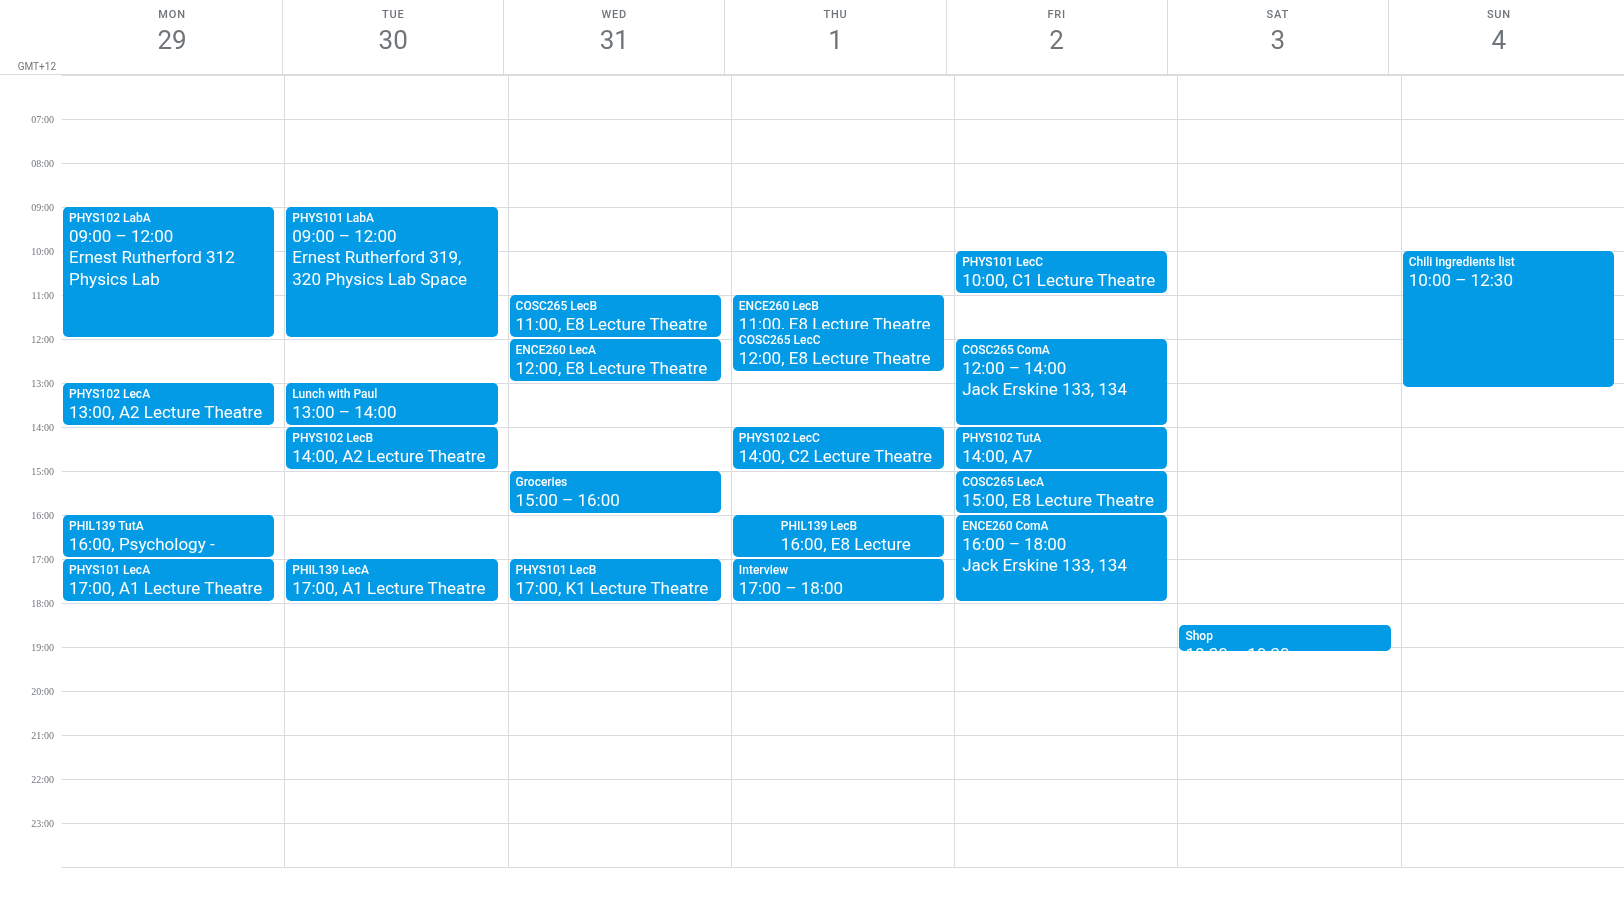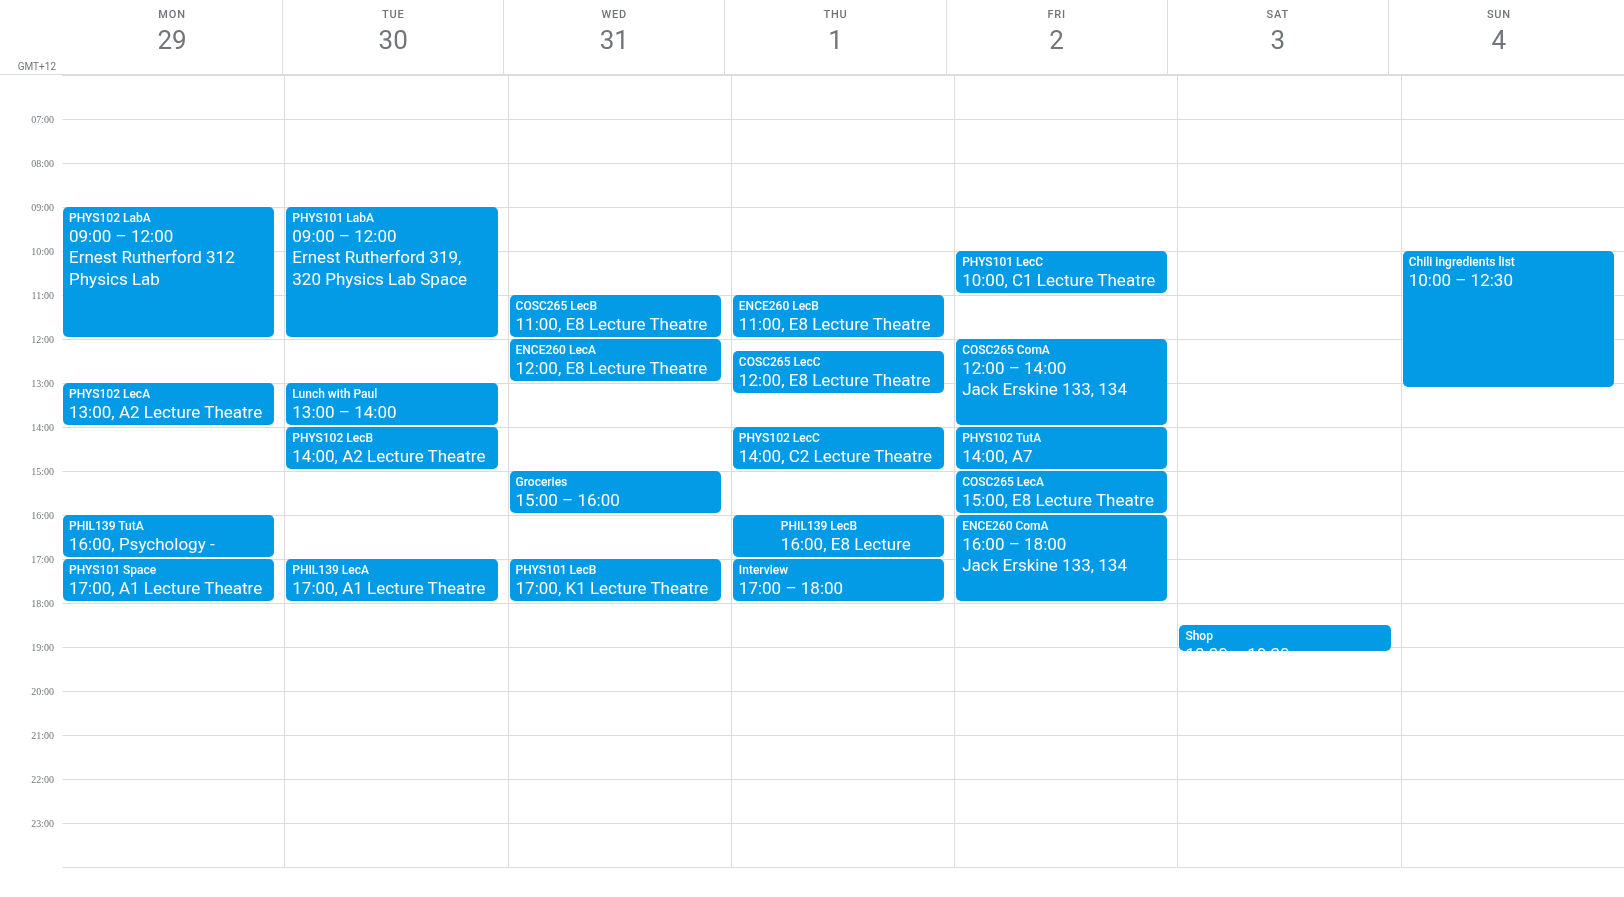--- a/index.html
+++ b/index.html
@@ -123,21 +123,21 @@
               </div>
               <div class="event" style="top: 308px; height: 42px;">
                 <div class="event-title">PHYS102 LecA</div>
                 <div class="event-meta">13:00, A2 Lecture Theatre</div>
               </div>
               <div class="event" style="top: 440px; height: 42px;">
                 <div class="event-title">PHIL139 TutA</div>
                 <div class="event-meta">16:00, Psychology - Sociology 411</div>
               </div>
               <div class="event" style="top: 484px; height: 42px;">
-                <div class="event-title">PHYS101 Space</div>
+                <div class="event-title">PHYS101 LecA</div>
                 <div class="event-meta">17:00, A1 Lecture Theatre</div>
               </div>
             </div>
             <div class="day-col" style="height: 792px;">
               <div class="event" style="top: 132px; height: 130px;">
                 <div class="event-title">PHYS101 LabA</div>
                 <div class="event-meta">09:00 – 12:00</div>
                 <div class="event-meta">Ernest Rutherford 319, 320 Physics Lab Space</div>
               </div>
               <div class="event" style="top: 308px; height: 42px;">
@@ -169,21 +169,21 @@
               <div class="event" style="top: 484px; height: 42px;">
                 <div class="event-title">PHYS101 LecB</div>
                 <div class="event-meta">17:00, K1 Lecture Theatre</div>
               </div>
             </div>
             <div class="day-col" style="height: 792px;">
               <div class="event" style="top: 220px; height: 42px;">
                 <div class="event-title">ENCE260 LecB</div>
                 <div class="event-meta">11:00, E8 Lecture Theatre</div>
               </div>
-              <div class="event" style="top: 276px; height: 42px;">
+              <div class="event" style="top: 254px; height: 42px;">
                 <div class="event-title">COSC265 LecC</div>
                 <div class="event-meta">12:00, E8 Lecture Theatre</div>
               </div>
               <div class="event" style="top: 352px; height: 42px;">
                 <div class="event-title">PHYS102 LecC</div>
                 <div class="event-meta">14:00, C2 Lecture Theatre</div>
               </div>
               <div class="event" style="top: 440px; height: 42px; padding-left: 48px;">
                 <div class="event-title">PHIL139 LecB</div>
                 <div class="event-meta">16:00, E8 Lecture Theatre</div>

